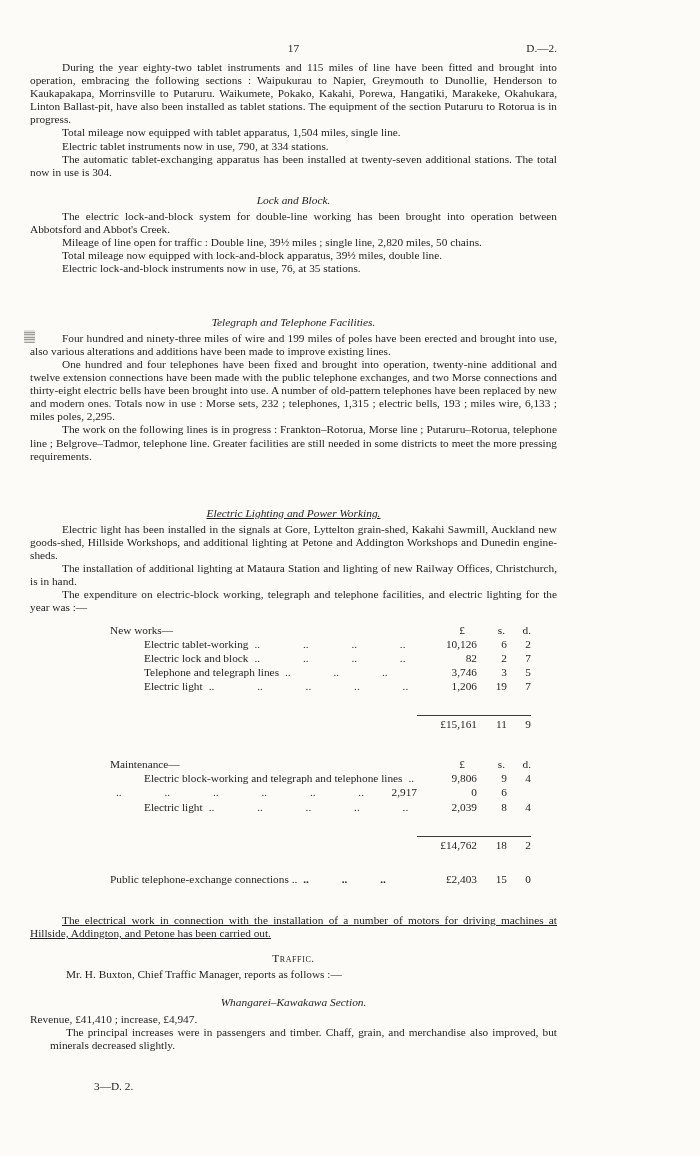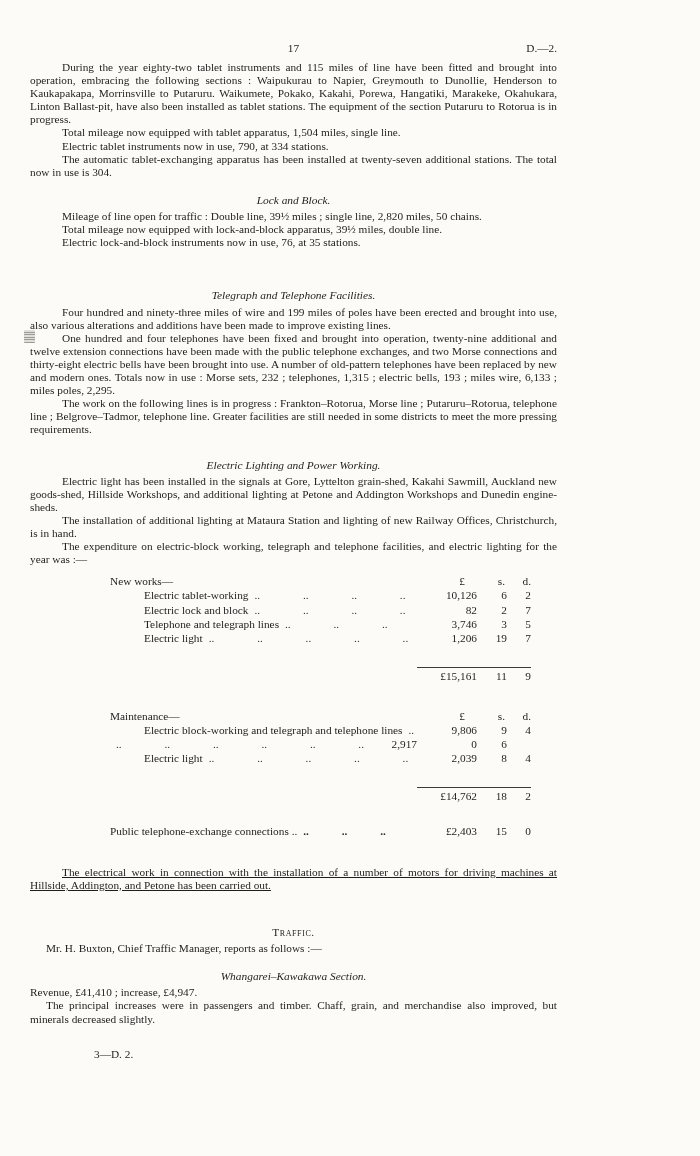--- a/index.html
+++ b/index.html
@@ -9,44 +9,44 @@
     padding:42px 58px 0 30px;
     font-family:"Liberation Serif","DejaVu Serif",serif;
     font-size:11.3px;line-height:1.16;color:#1e1e1e;
   }
   .page-head{position:relative;height:15px;margin-bottom:4px;}
   .page-num{position:absolute;left:0;right:0;text-align:center;}
   .doc-ref{position:absolute;right:0;top:0;}
   .sec-head{font-style:italic;font-weight:normal;text-align:center;font-size:11.4px;margin:15px 0 3px;}
   #h-block{margin-top:8px;}
   #h-telegraph{margin-top:40px;}
-  #h-lighting{margin-top:22px;}
-  #h-traffic{margin-top:34px;font-style:normal;font-variant:small-caps;letter-spacing:.6px;font-family:Liberation Serif, serif;}
+  #h-lighting{margin-top:44px;text-decoration:underline;}
+  #h-traffic{margin-top:12px;font-style:normal;font-variant:small-caps;letter-spacing:.6px;font-family:Liberation Serif, serif;}
   #h-whangarei{margin-top:15px;}
   .para{margin:0;}
   .ind{text-indent:32px;}
-  .ind-sm{text-indent:16px;}
+  .ind-sm{text-indent:16px;margin-left:20px;}
   .just{text-align:justify;}
   
   .exp{margin:8px 26px 0 80px;}
   .exp-row{display:grid;grid-template-columns:auto 1fr 60px 30px 24px;line-height:1.25;}
   .exp-label{padding-left:34px;white-space:nowrap;}
   .exp-group{white-space:nowrap;}
   .exp-leaders{overflow:hidden;white-space:nowrap;word-spacing:40px;padding:0 6px;color:#2c2c2c;}
   .exp-leaders.bold{font-weight:bold;word-spacing:30px;}
   .exp-num{text-align:right;white-space:nowrap;}
   .exp-colhead{text-align:right;}
   .exp-colhead.pound{padding-right:12px;}
   .exp-colhead.sh{padding-right:2px;}
   .m-head{margin-top:26px;}
   .public-row{margin-top:20px;}
   .exp-total{display:flex;justify-content:flex-end;margin-top:22px;align-items:flex-end;}
   .exp-total-box{display:grid;grid-template-columns:60px 30px 24px;border-top:1px solid #3a3a3a;padding-top:2px;}
   #para-electrical{margin-top:28px;text-decoration:underline;}
-  .footer-sig{margin:22px 0 0 64px;}
+  .footer-sig{margin:28px 0 0 64px;}
   .artifact{
     position:absolute;left:24px;top:330px;width:11px;height:13px;border-radius:1px;
     background:repeating-linear-gradient(0deg,#8a8a86 0 1px,#dbd9d2 1px 2.5px);
     opacity:.85;
   }
 </style>
 </head>
 <body>
 
 <div class="page">
@@ -57,20 +57,21 @@
   </div>
 
   <div class="artifact"></div>
 
   <p class="para ind just">During the year eighty-two tablet instruments and 115 miles of line have been fitted and brought into operation, embracing the following sections : Waipukurau to Napier, Greymouth to Dunollie, Henderson to Kaukapakapa, Morrinsville to Putaruru. Waikumete, Pokako, Kakahi, Porewa, Hangatiki, Marakeke, Okahukara, Linton Ballast-pit, have also been installed as tablet stations. The equipment of the section Putaruru to Rotorua is in progress.</p>
   <p class="para ind">Total mileage now equipped with tablet apparatus, 1,504 miles, single line.</p>
   <p class="para ind">Electric tablet instruments now in use, 790, at 334 stations.</p>
   <p class="para ind just">The automatic tablet-exchanging apparatus has been installed at twenty-seven additional stations. The total now in use is 304.</p>
 
   <h3 class="sec-head">Lock and Block.</h3>
+  <p class="para ind just">The electric lock-and-block system for double-line working has been brought into operation between Abbotsford and Abbot's Creek.</p>
   <p class="para ind">Mileage of line open for traffic : Double line, 39½ miles ; single line, 2,820 miles, 50 chains.</p>
   <p class="para ind">Total mileage now equipped with lock-and-block apparatus, 39½ miles, double line.</p>
   <p class="para ind">Electric lock-and-block instruments now in use, 76, at 35 stations.</p>
 
   <h3 class="sec-head" id="h-telegraph">Telegraph and Telephone Facilities.</h3>
   <p class="para ind just">Four hundred and ninety-three miles of wire and 199 miles of poles have been erected and brought into use, also various alterations and additions have been made to improve existing lines.</p>
   <p class="para ind just">One hundred and four telephones have been fixed and brought into operation, twenty-nine additional and twelve extension connections have been made with the public telephone exchanges, and two Morse connections and thirty-eight electric bells have been brought into use. A number of old-pattern telephones have been replaced by new and modern ones. Totals now in use : Morse sets, 232 ; telephones, 1,315 ; electric bells, 193 ; miles wire, 6,133 ; miles poles, 2,295.</p>
   <p class="para ind just">The work on the following lines is in progress : Frankton–Rotorua, Morse line ; Putaruru–Rotorua, telephone line ; Belgrove–Tadmor, telephone line. Greater facilities are still needed in some districts to meet the more pressing requirements.</p>
 
   <h3 class="sec-head" id="h-lighting">Electric Lighting and Power Working.</h3>

